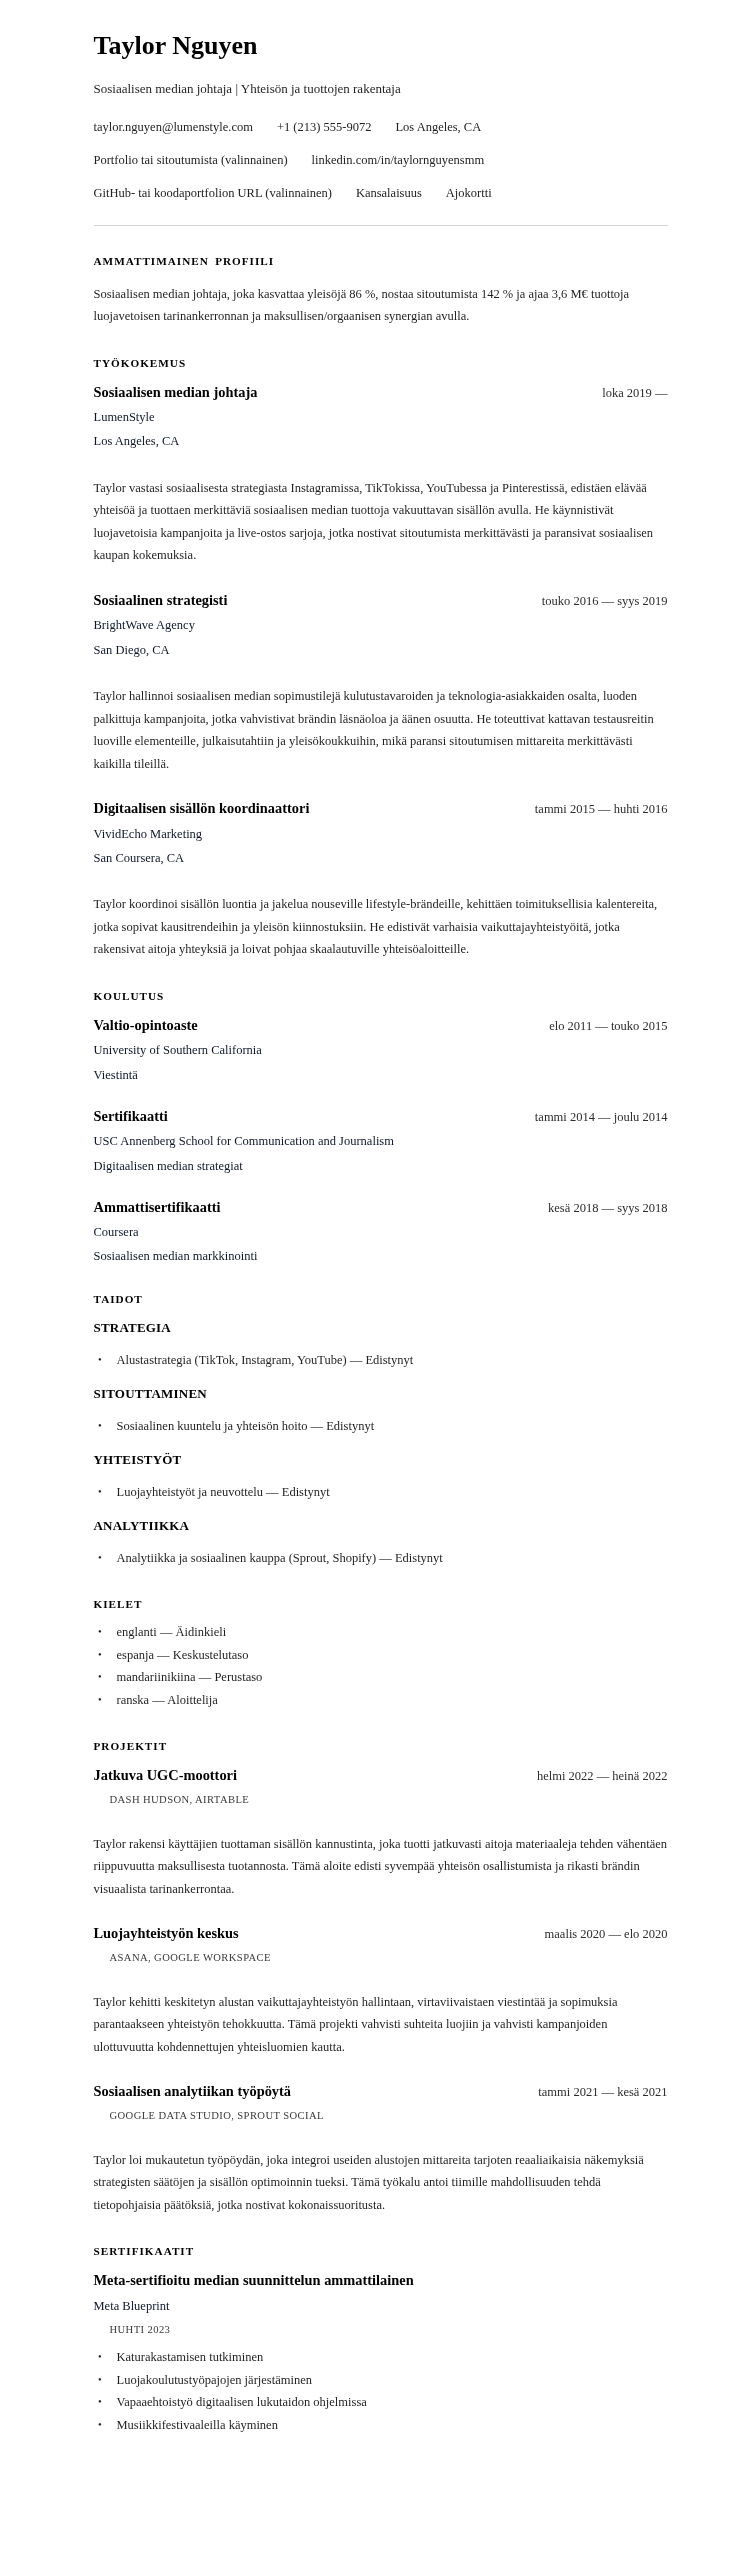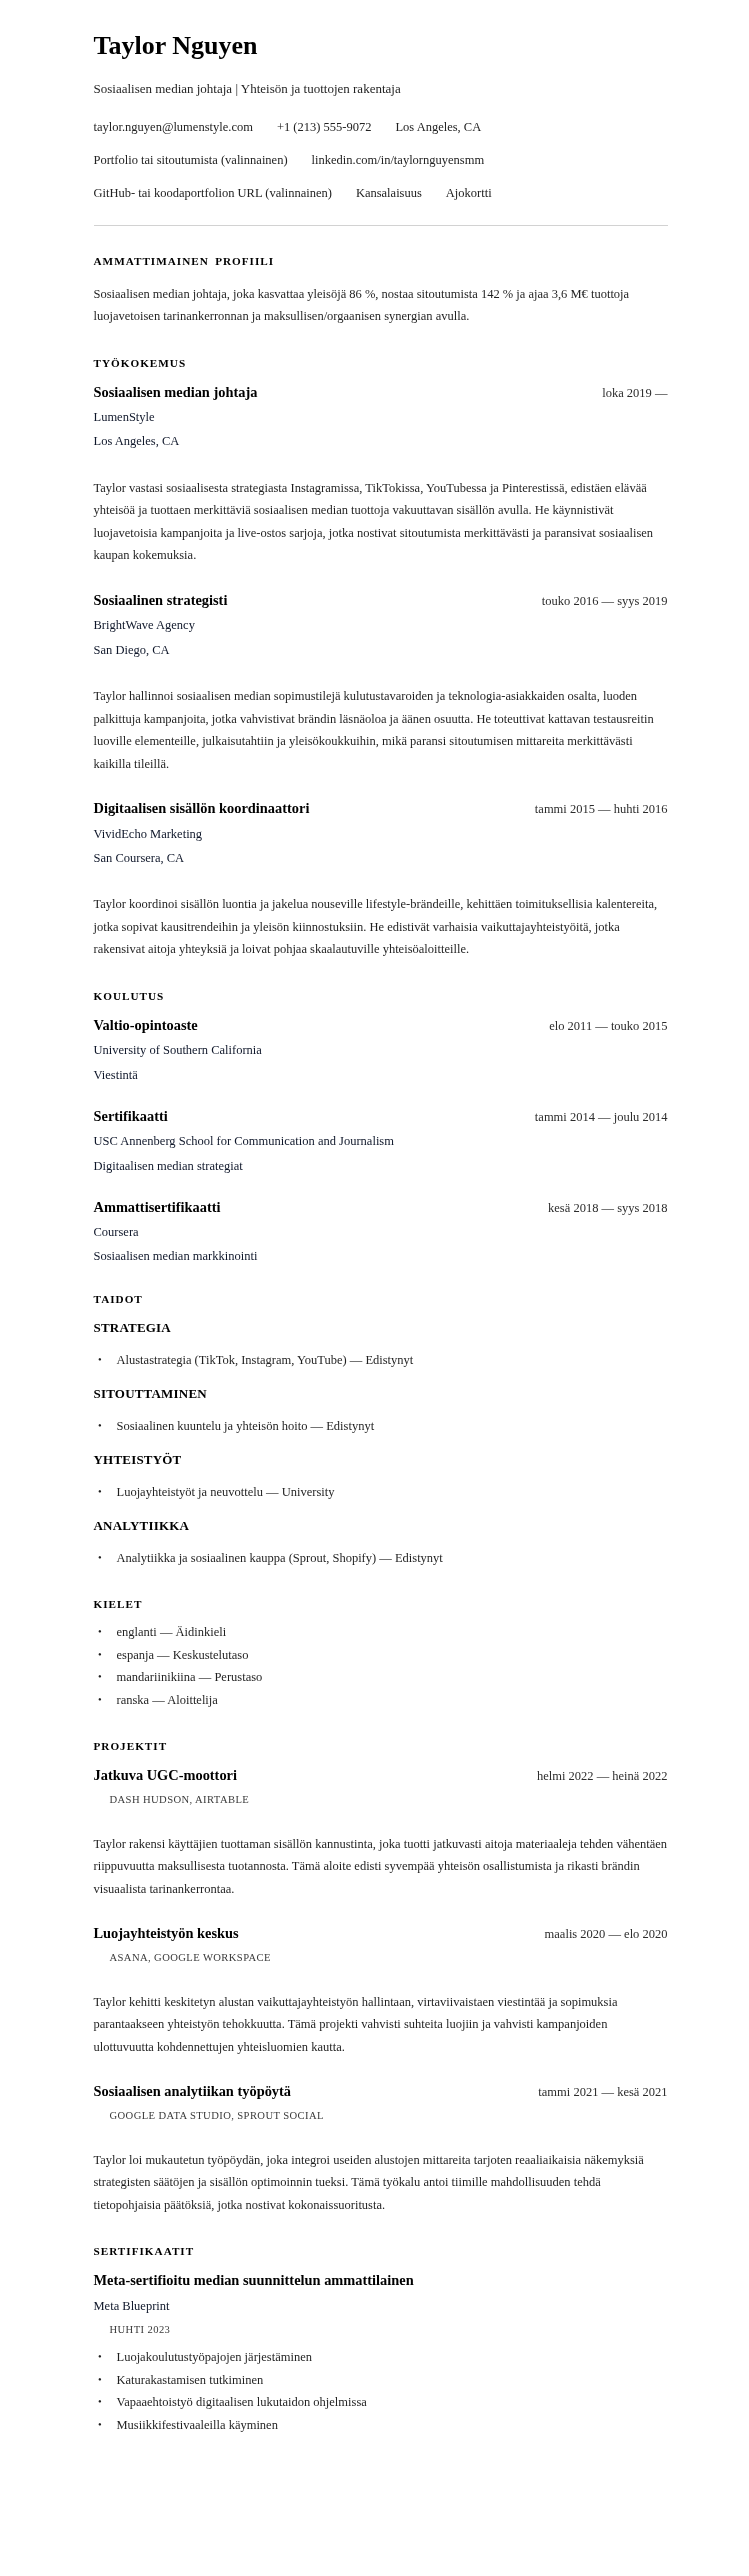--- a/index.html
+++ b/index.html
@@ -233,21 +233,21 @@
       <li>Alustastrategia (TikTok, Instagram, YouTube) — Edistynyt</li>
     </ul>
 
     <h3 class="skill-cat">SITOUTTAMINEN</h3>
     <ul class="bullets single">
       <li>Sosiaalinen kuuntelu ja yhteisön hoito — Edistynyt</li>
     </ul>
 
     <h3 class="skill-cat">YHTEISTYÖT</h3>
     <ul class="bullets single">
-      <li>Luojayhteistyöt ja neuvottelu — University</li>
+      <li>Luojayhteistyöt ja neuvottelu — Edistynyt</li>
     </ul>
 
     <h3 class="skill-cat">ANALYTIIKKA</h3>
     <ul class="bullets single">
       <li>Analytiikka ja sosiaalinen kauppa (Sprout, Shopify) — Edistynyt</li>
     </ul>
   </section>
 
   <section class="section">
     <h2 class="section-heading">Kielet</h2>
@@ -297,21 +297,21 @@
       <div class="entry-title-row">
         <span class="entry-title">Meta-sertifioitu median suunnittelun ammattilainen</span>
       </div>
       <p class="entry-line">Meta Blueprint</p>
       <p class="entry-meta">HUHTI 2023</p>
     </div>
   </section>
 
   <section class="section">
     <ul class="bullets">
+      <li>Katurakastamisen tutkiminen</li>
       <li>Luojakoulutustyöpajojen järjestäminen</li>
-      <li>Katurakastamisen tutkiminen</li>
       <li>Vapaaehtoistyö digitaalisen lukutaidon ohjelmissa</li>
       <li>Musiikkifestivaaleilla käyminen</li>
     </ul>
   </section>
 
 </div>
 
 
 </body></html>

